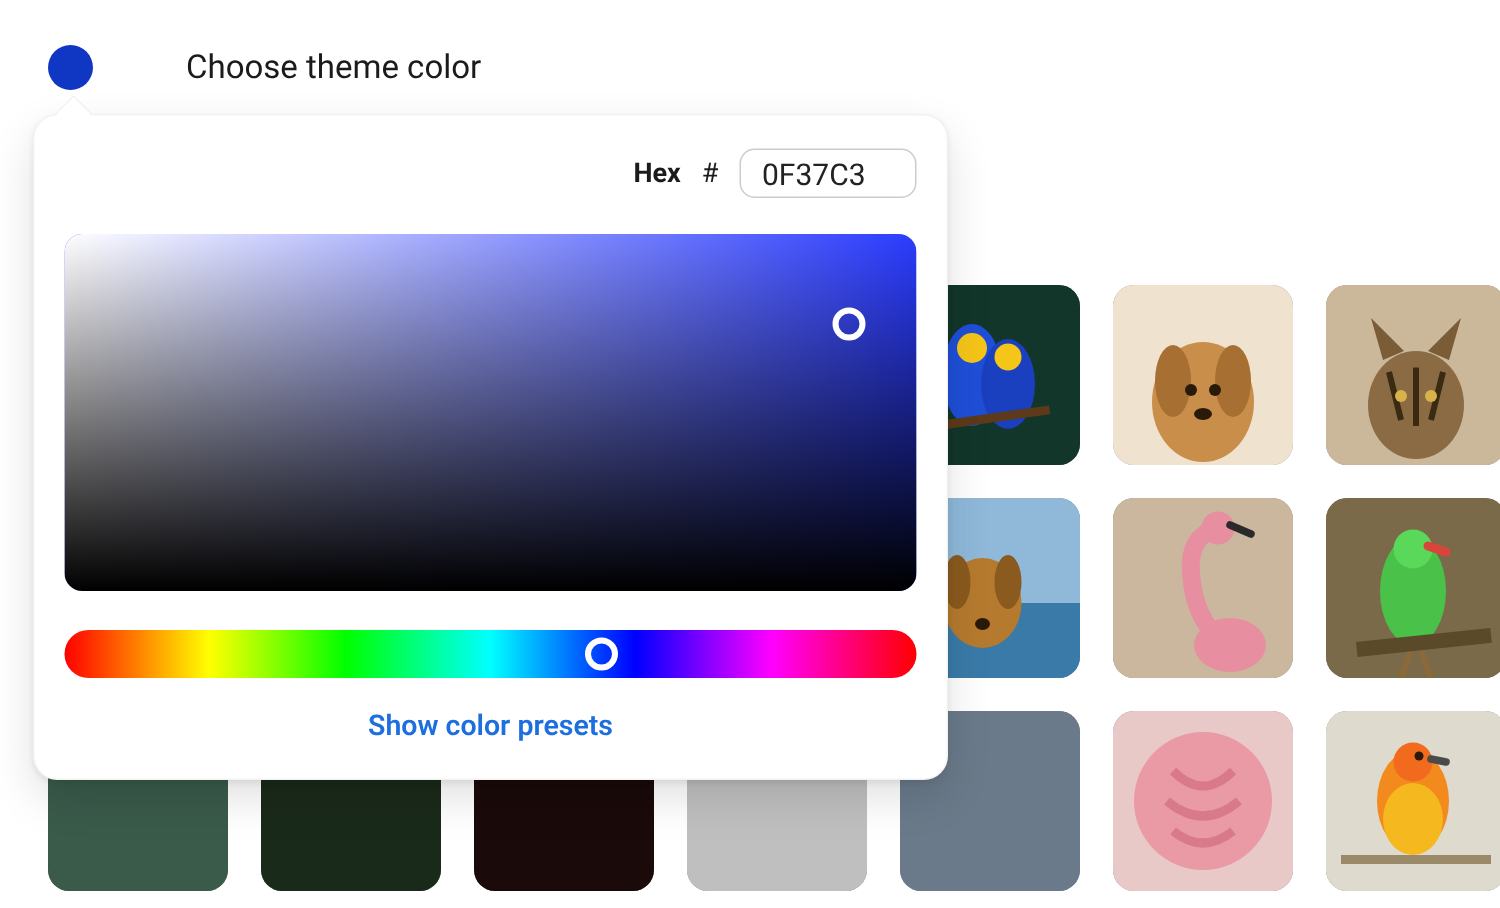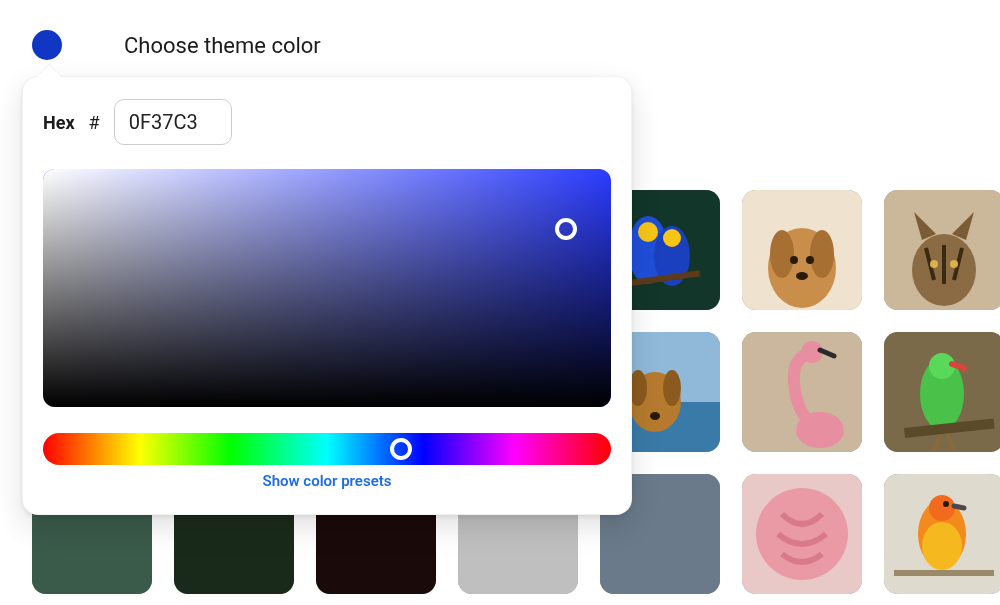--- a/index.html
+++ b/index.html
@@ -78,37 +78,37 @@
       padding: 22px 20px 24px 20px;
       position: relative;
       border: 1px solid rgba(0,0,0,0.05);
       z-index: 1;
     }
 
     
     .hex-row {
       display: flex;
       align-items: center;
-      justify-content: flex-start;
+      justify-content: flex-end;
       gap: 14px;
       margin-bottom: 24px;
     }
     .hex-label {
       font-weight: 700;
       font-size: 18px;
       color: #1b1b1b;
     }
     .hash {
       font-size: 18px;
       color: #1b1b1b;
       font-weight: 400;
     }
     .hex-input {
       width: 118px;
-      height: 46px;
+      height: 33px;
       border: 1px solid #c9ccd1;
       border-radius: 10px;
       font-size: 20px;
       color: #222;
       padding: 13px 14px;
       outline: none;
       font-family: inherit;
     }
 
     
@@ -164,22 +164,22 @@
       height: 22px;
       border: 4px solid #fff;
       border-radius: 50%;
       transform: translate(-50%, -50%);
     }
 
     
     .presets-link {
       display: block;
       text-align: center;
-      margin-top: 7px;
-      font-size: 15px;
+      margin-top: 20px;
+      font-size: 19px;
       font-weight: 600;
       color: #1d6fe0;
       cursor: pointer;
       background: none;
       border: none;
       width: 100%;
       font-family: inherit;
     }
   </style>
 </head>

